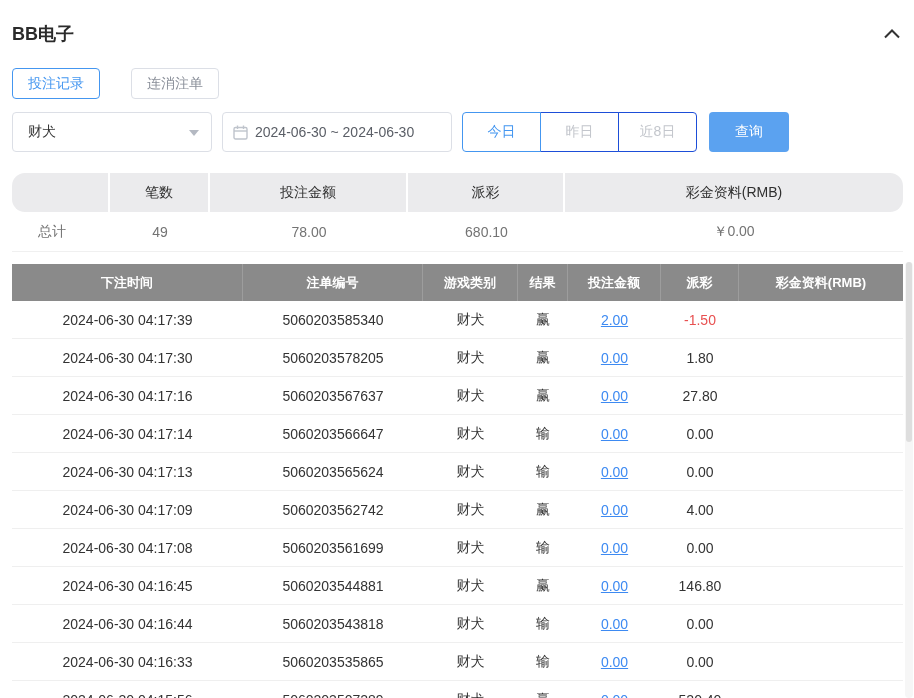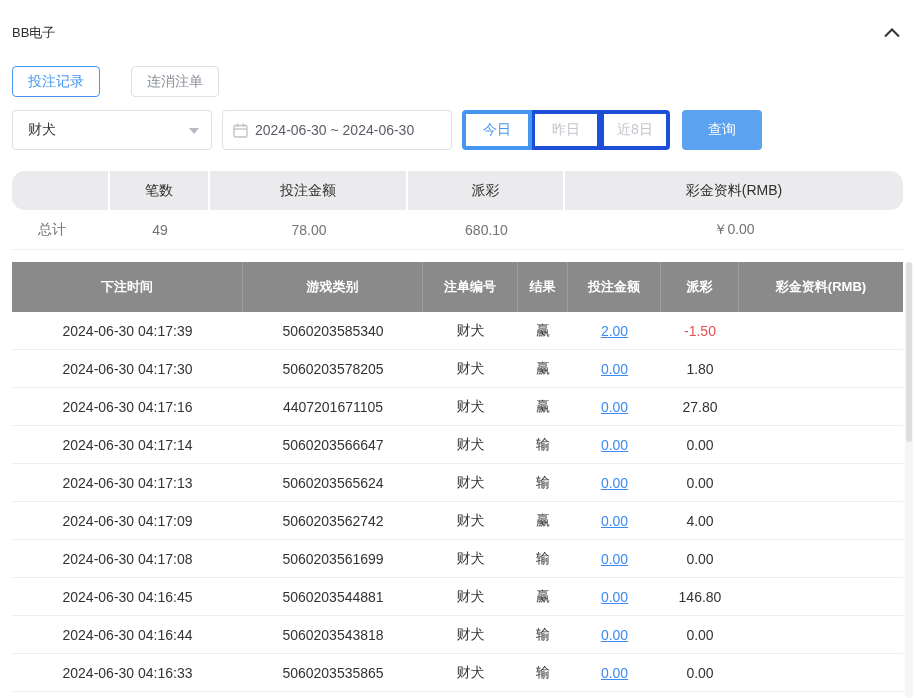--- a/index.html
+++ b/index.html
@@ -2,40 +2,40 @@
 <html><head>
 <meta charset="utf-8">
 <style>
   * { box-sizing: border-box; margin: 0; padding: 0; }
   html,body { width: 914px; height: 698px; overflow: hidden; background: #fff;
     font-family: "Liberation Sans", "DejaVu Sans", sans-serif; color: #333; }
   .page { position: relative; width: 914px; height: 698px; padding: 0 11px 0 12px; }
 
   
   .header-row { display: flex; align-items: center; justify-content: space-between; padding-top: 22px; }
-  .page-title { font-size: 13px; font-weight: normal; color: #2b2b2b; }
+  .page-title { font-size: 18px; font-weight: bold; color: #2b2b2b; }
   .collapse-btn { width: 22px; height: 22px; display: flex; align-items: center; justify-content: center; cursor: pointer; }
 
   
   .tabs-row { display: flex; gap: 31px; margin-top: 22px; }
   .tab-btn { height: 31px; padding: 0 15px; font-size: 14px; border-radius: 4px; background: #fff;
     border: 1px solid #dcdfe6; color: #8a8f99; display: flex; align-items: center; cursor: pointer; }
   .tab-btn.active { border-color: #4496f0; color: #4496f0; }
 
   
   .filter-row { display: flex; align-items: center; margin-top: 13px; }
   .select-box { position: relative; width: 200px; height: 40px; border: 1px solid #dcdfe6; border-radius: 4px;
     display: flex; align-items: center; padding: 0 30px 0 15px; font-size: 14px; color: #333; cursor: pointer; }
   .select-caret { position: absolute; right: 12px; top: 17px; width: 0; height: 0;
     border-left: 5px solid transparent; border-right: 5px solid transparent; border-top: 6px solid #b4b9c2; }
   .date-box { margin-left: 10px; width: 230px; height: 40px; border: 1px solid #dcdfe6; border-radius: 4px;
     display: flex; align-items: center; padding: 12px 10px; font-size: 14px; color: #5a5e66; cursor: pointer; }
   .date-box .cal { margin-right: 7px; display: flex; }
   .btn-group { display: flex; margin-left: 10px; }
-  .group-btn { width: 70px; height: 40px; background: #fff; border: 4px solid #1d4ed8; font-size: 14px;
+  .group-btn { width: 79px; height: 40px; background: #fff; border: 1px solid #1d4ed8; font-size: 14px;
     color: #c3c6cc; display: flex; align-items: center; justify-content: center; cursor: pointer; margin-left: -1px; }
   .group-btn:first-child { border-radius: 4px 0 0 4px; margin-left: 0; }
   .group-btn:last-child { border-radius: 0 4px 4px 0; }
   .group-btn.active { color: #4496f0; border-color: #4496f0; position: relative; z-index: 1; }
   .search-btn { margin-left: 12px; width: 80px; height: 40px; border: none; border-radius: 4px;
     background: #5ba2f0; color: #fff; font-size: 14px; display: flex; align-items: center; justify-content: center; cursor: pointer; }
 
   
   .summary { margin-top: 21px; width: 891px; }
   .summary .srow { display: grid; grid-template-columns: 98px 100px 198px 157px 1fr; }
@@ -43,21 +43,21 @@
   .summary .shead > div { display: flex; align-items: center; justify-content: center; font-size: 14px;
     color: #2f2f2f; border-right: 2px solid #fff; }
   .summary .shead > div:last-child { border-right: none; }
   .summary .sbody { height: 40px; border-bottom: 1px solid #f0f0f0; }
   .summary .sbody > div { display: flex; align-items: center; justify-content: center; font-size: 14px; color: #737373; }
   .summary .sbody > div.slabel { justify-content: flex-start; padding-left: 26px; }
 
   
   .dtable { margin-top: 12px; width: 891px; }
   .thead { display: grid; grid-template-columns: 231px 180px 95px 50px 93px 78px 164px;
-    background: #8a8a8a; height: 50px; }
+    background: #8a8a8a; height: 37px; }
   .thead > div { display: flex; align-items: center; justify-content: center; color: #fff; font-size: 13px;
     font-weight: bold; border-right: 1px solid #9d9d9d; }
   .thead > div:last-child { border-right: none; }
   .trow { display: grid; grid-template-columns: 231px 180px 95px 50px 93px 78px 164px;
     height: 38px; border-bottom: 1px solid #efefef; background: #fff; }
   .trow .td { display: flex; align-items: center; justify-content: center; font-size: 14px; color: #333; }
   .bet-link { color: #3d8af2; text-decoration: underline; cursor: pointer; }
   .td.neg { color: #e85050; }
 
   
@@ -120,22 +120,22 @@
       <div>49</div>
       <div>78.00</div>
       <div>680.10</div>
       <div>￥0.00</div>
     </div>
   </div>
 
   <div class="dtable">
     <div class="thead">
       <div>下注时间</div>
+      <div>注单编号</div>
       <div>游戏类别</div>
-      <div>注单编号</div>
       <div>结果</div>
       <div>投注金额</div>
       <div>派彩</div>
       <div>彩金资料(RMB)</div>
     </div>
     <div>
         <div class="trow">
           <div class="td">2024-06-30 04:17:39</div>
           <div class="td">5060203585340</div>
           <div class="td">财犬</div>
@@ -152,21 +152,21 @@
           <div class="td">财犬</div>
           <div class="td">赢</div>
           <div class="td">
             <a class="bet-link">0.00</a>
           </div>
           <div class="td">1.80</div>
           <div class="td"></div>
         </div>
         <div class="trow">
           <div class="td">2024-06-30 04:17:16</div>
-          <div class="td">4407201671105</div>
+          <div class="td">5060203567637</div>
           <div class="td">财犬</div>
           <div class="td">赢</div>
           <div class="td">
             <a class="bet-link">0.00</a>
           </div>
           <div class="td">27.80</div>
           <div class="td"></div>
         </div>
         <div class="trow">
           <div class="td">2024-06-30 04:17:14</div>

